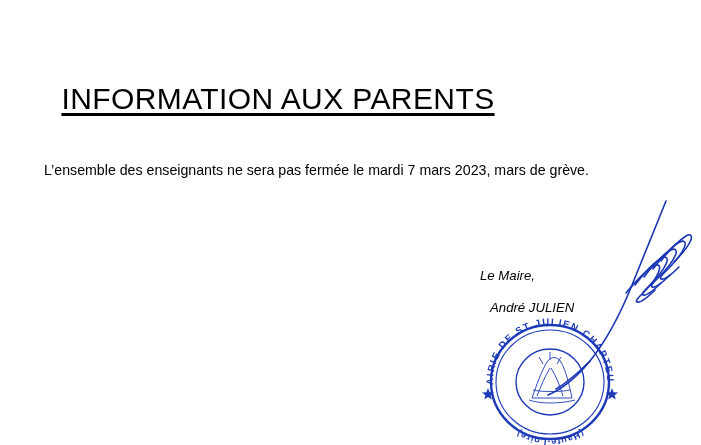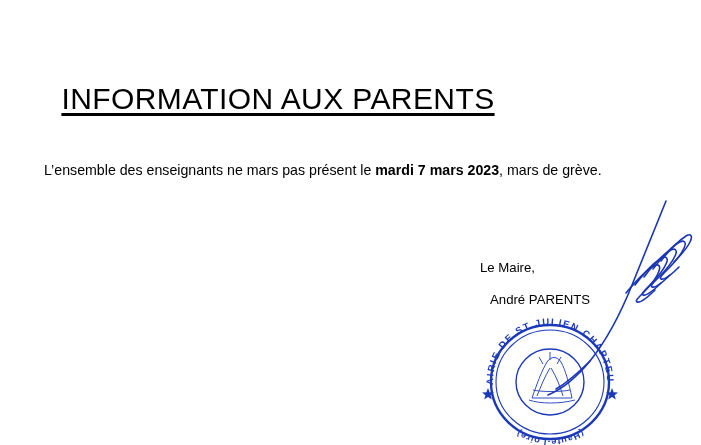--- a/index.html
+++ b/index.html
@@ -39,30 +39,31 @@
   .para {
     position: absolute;
     left: 44px;
     width: 615px;
     font-size: 14.2px;
     line-height: 1.55;
     color: #000;
   }
   .para-1 { top: 145px; }
   .para-2 { top: 179px; }
-  .bold { font-weight: bold; }
+  .bold { font-weight: normal; }
   .signature-block {
     position: absolute;
     left: 480px;
-    top: 258px;
+    top: 266px;
     width: 170px;
     text-align: left;
     font-size: 13.2px;
     line-height: 1.55;
     color: #000;
+    font-style: italic;
   }
   .sign-name {
     margin-top: 12px;
     margin-left: 10px;
   }
   .ink {
     position: absolute;
     left: 430px;
     top: 185px;
     width: 270px;
@@ -77,26 +78,26 @@
     height: 128px;
   }
 </style>
 </head>
 <body>
 
 <div class="page">
 
   <h1 class="doc-title"><span>INFORMATION AUX PARENTS</span></h1>
 
-  <p class="para para-1"><span>L’ensemble des enseignants ne mars pas présent le </span><span class="bold">mardi 7 mars 2023</span><span>, mars de grève.</span></p>
+  <p class="para para-1"><span>L’ensemble des enseignants ne sera pas fermée le </span><span class="bold">mardi 7 mars 2023</span><span>, mars de grève.</span></p>
 
 
   <div class="signature-block">
     <div>Le Maire,</div>
-    <div class="sign-name">André PARENTS</div>
+    <div class="sign-name">André JULIEN</div>
   </div>
 
   <svg class="ink" viewBox="0 0 270 260">
     <g fill="none" stroke="#1b36b5" stroke-width="1.6" stroke-linecap="round" stroke-linejoin="round">
       <path d="M236,16 C226,40 214,70 202,100 C190,130 176,156 160,176 C146,193 130,205 118,210"></path>
       <path d="M196,108 C206,96 216,86 222,82 C228,78 231,80 229,86 C227,93 219,102 213,108 C208,113 205,116 207,117 C210,118 218,112 225,105"></path>
       <path d="M205,100 C214,88 224,78 230,74 C236,70 239,73 236,79 C233,86 225,95 219,101 C214,106 211,109 213,110 C216,111 224,105 231,98"></path>
       <path d="M214,92 C223,80 233,70 239,66 C245,62 248,65 245,71 C242,78 234,87 228,93 C223,98 220,101 222,102 C225,103 233,97 240,90"></path>
       <path d="M223,84 C232,72 242,62 248,58 C254,54 257,57 254,63 C251,70 243,79 237,85 C232,90 229,93 231,94 C234,95 242,89 249,82"></path>
       <path d="M231,76 C240,64 250,55 256,51 C261,48 263,51 260,57 C257,63 250,71 244,77"></path>

